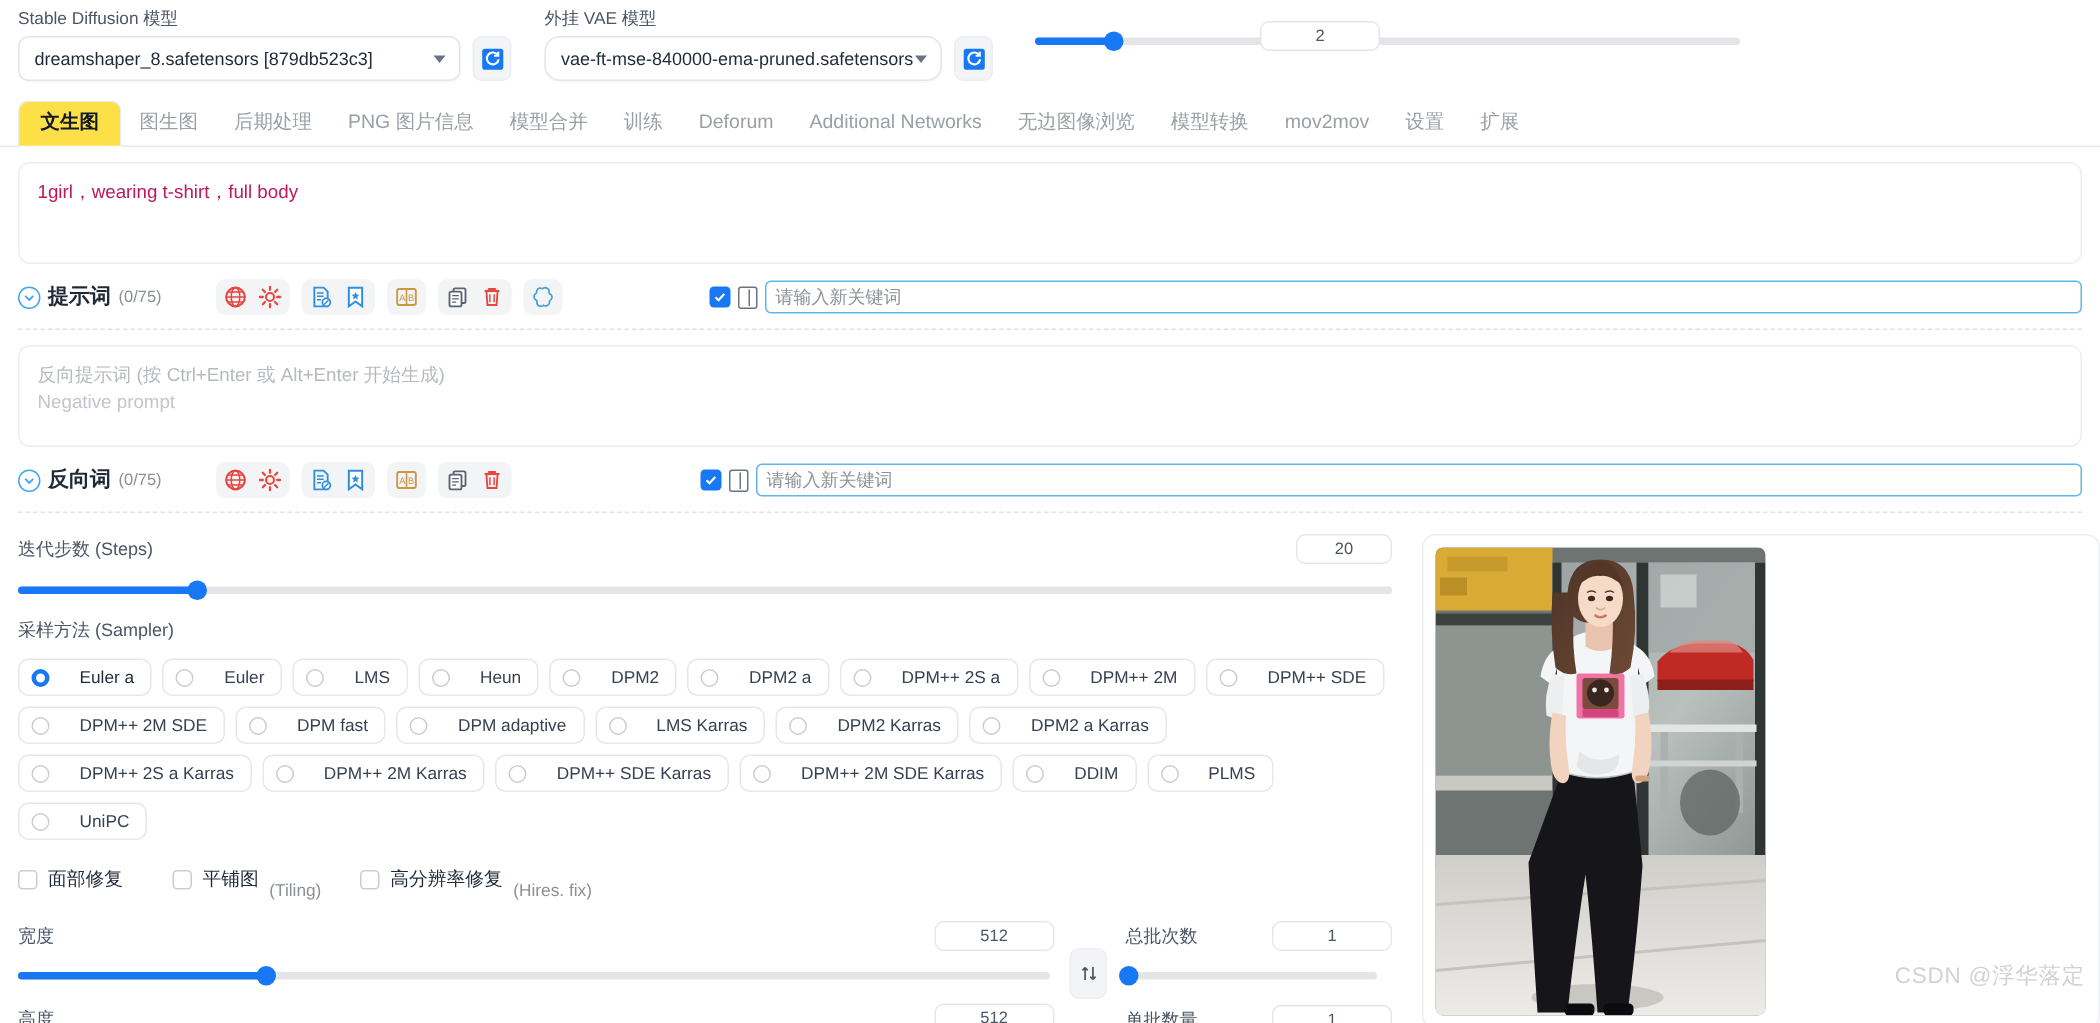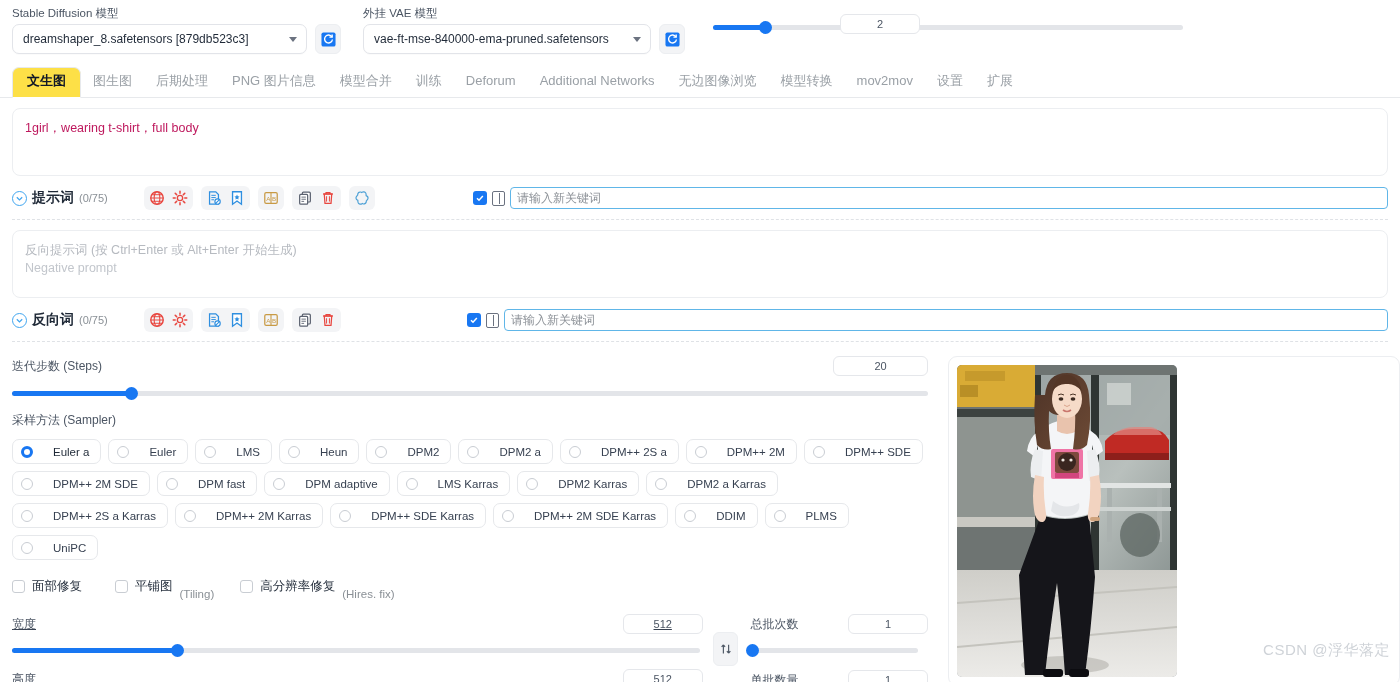--- a/index.html
+++ b/index.html
@@ -33,21 +33,21 @@
     font-size: 12px; color:#1f2937;
     box-shadow: 0 1px 1px rgba(0,0,0,.02);
     white-space: nowrap; overflow:hidden;
   }
   .select-box .caret {
     position:absolute; right:9px; top:50%; margin-top:-2px;
     width:0;height:0;border-left:4px solid transparent;border-right:4px solid transparent;
     border-top:5px solid #6b7280;
   }
   .sd-select { width: 295px; }
-  .vae-select { width: 288px; }
+  .vae-select { width: 265px; border-radius: 10px; }
   .refresh-btn {
     width: 26px; height:30px; border-radius:6px; background:#f3f4f6;
     border:1px solid #eceef1;
     display:flex; align-items:center; justify-content:center;
     cursor:pointer;
   }
   .clip-wrap { margin-left: 28px; width: 500px; }
   .clip-head { display:flex; align-items:flex-start; }
   .clip-label { font-size:11.5px; color:#4b5563; line-height:14px; }
   .num-box {
@@ -129,21 +129,21 @@
     background:#fff; font-size:12px; color:#8d9298; padding: 0 6px; line-height:20px;
   }
 
   
   .panes { display:flex; margin-top: 14px; }
   .left-pane { width: 940px; padding: 0 12px; }
   .right-pane { width: 460px; padding-left: 8px; }
 
   .p-label { font-size:12px; color:#4b5563; }
   .p-row-head { display:flex; align-items:center; justify-content:space-between; }
-  .steps-num { width:95px; }
+  .steps-num { width:64px; }
 
   .radio-grid { display:flex; flex-wrap:wrap; gap:7px; margin-top: 10px; }
   .radio-item {
     display:flex; align-items:center; gap:20px;
     border:1px solid #e6e8eb; border-radius:7px; background:#fff;
     height: 25px; padding: 0 11px 0 8px; cursor:pointer;
     font-size:11.5px; color:#374151; white-space:nowrap;
   }
   .radio-dot {
     width:12px;height:12px;border-radius:50%;border:1.4px solid #c9cdd3;background:#fff;flex:none;
@@ -156,21 +156,21 @@
   .check-row { display:flex; align-items:center; gap:26px; margin-top: 12px; }
   .check-item { display:flex; align-items:center; gap:7px; cursor:pointer; }
   .check-box {
     width:13px;height:13px;border:1.4px solid #c9cdd3;border-radius:3px;background:#fff;flex:none;
   }
   .check-item .cn { font-size:12.5px; color:#1f2937; }
   .check-item .en { font-size:11.5px; color:#8a9096;margin-top:16px; }
 
   .dims { display:flex; margin-top: 14px; align-items:flex-start; }
   .dims-left { width: 700px; }
-  .dim-block { margin-bottom: 6px; text-decoration: underline; }
+  .dim-block { margin-bottom: 6px; }
   .dim-head { display:flex; align-items:center; justify-content:space-between; }
   .swap-btn {
     width:26px;height:34px;border-radius:6px;background:#f3f4f6;border:1px solid #eceef1;
     display:flex;align-items:center;justify-content:center;margin: 18px 12px 0 10px;
     font-size:13px;color:#4b5563;cursor:pointer;
   }
   .batch-col { width: 180px; }
   .batch-block { margin-bottom: 10px; }
   .batch-head { display:flex; align-items:center; justify-content:space-between; }
   .cfg-head { display:flex; align-items:center; justify-content:space-between; margin-top: 8px; }

